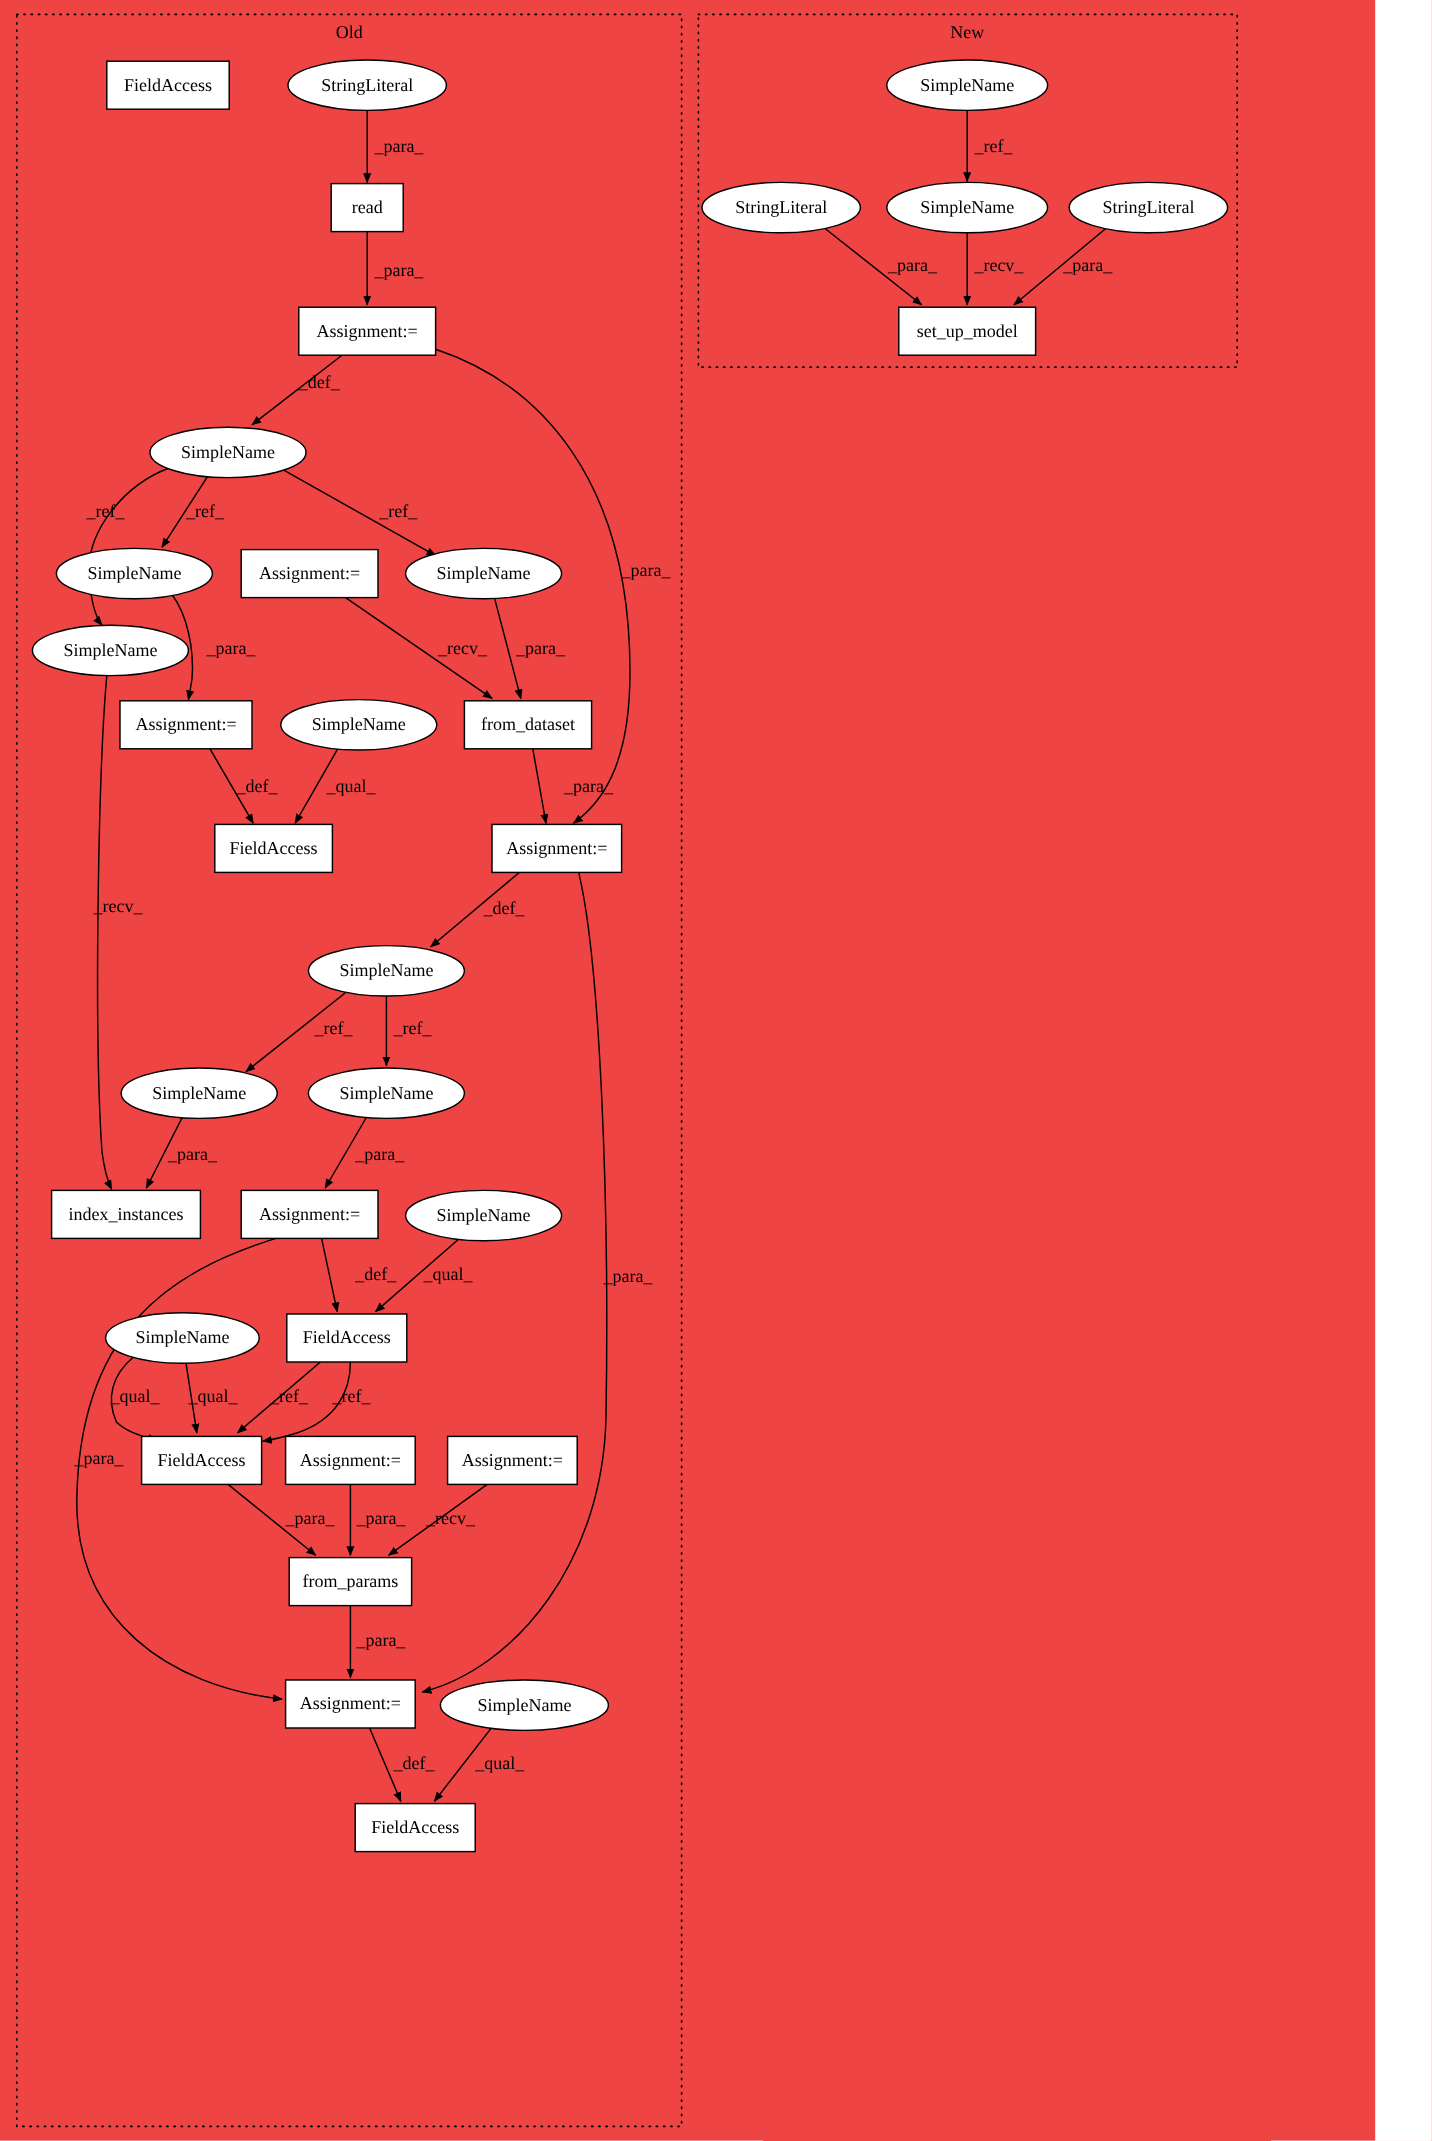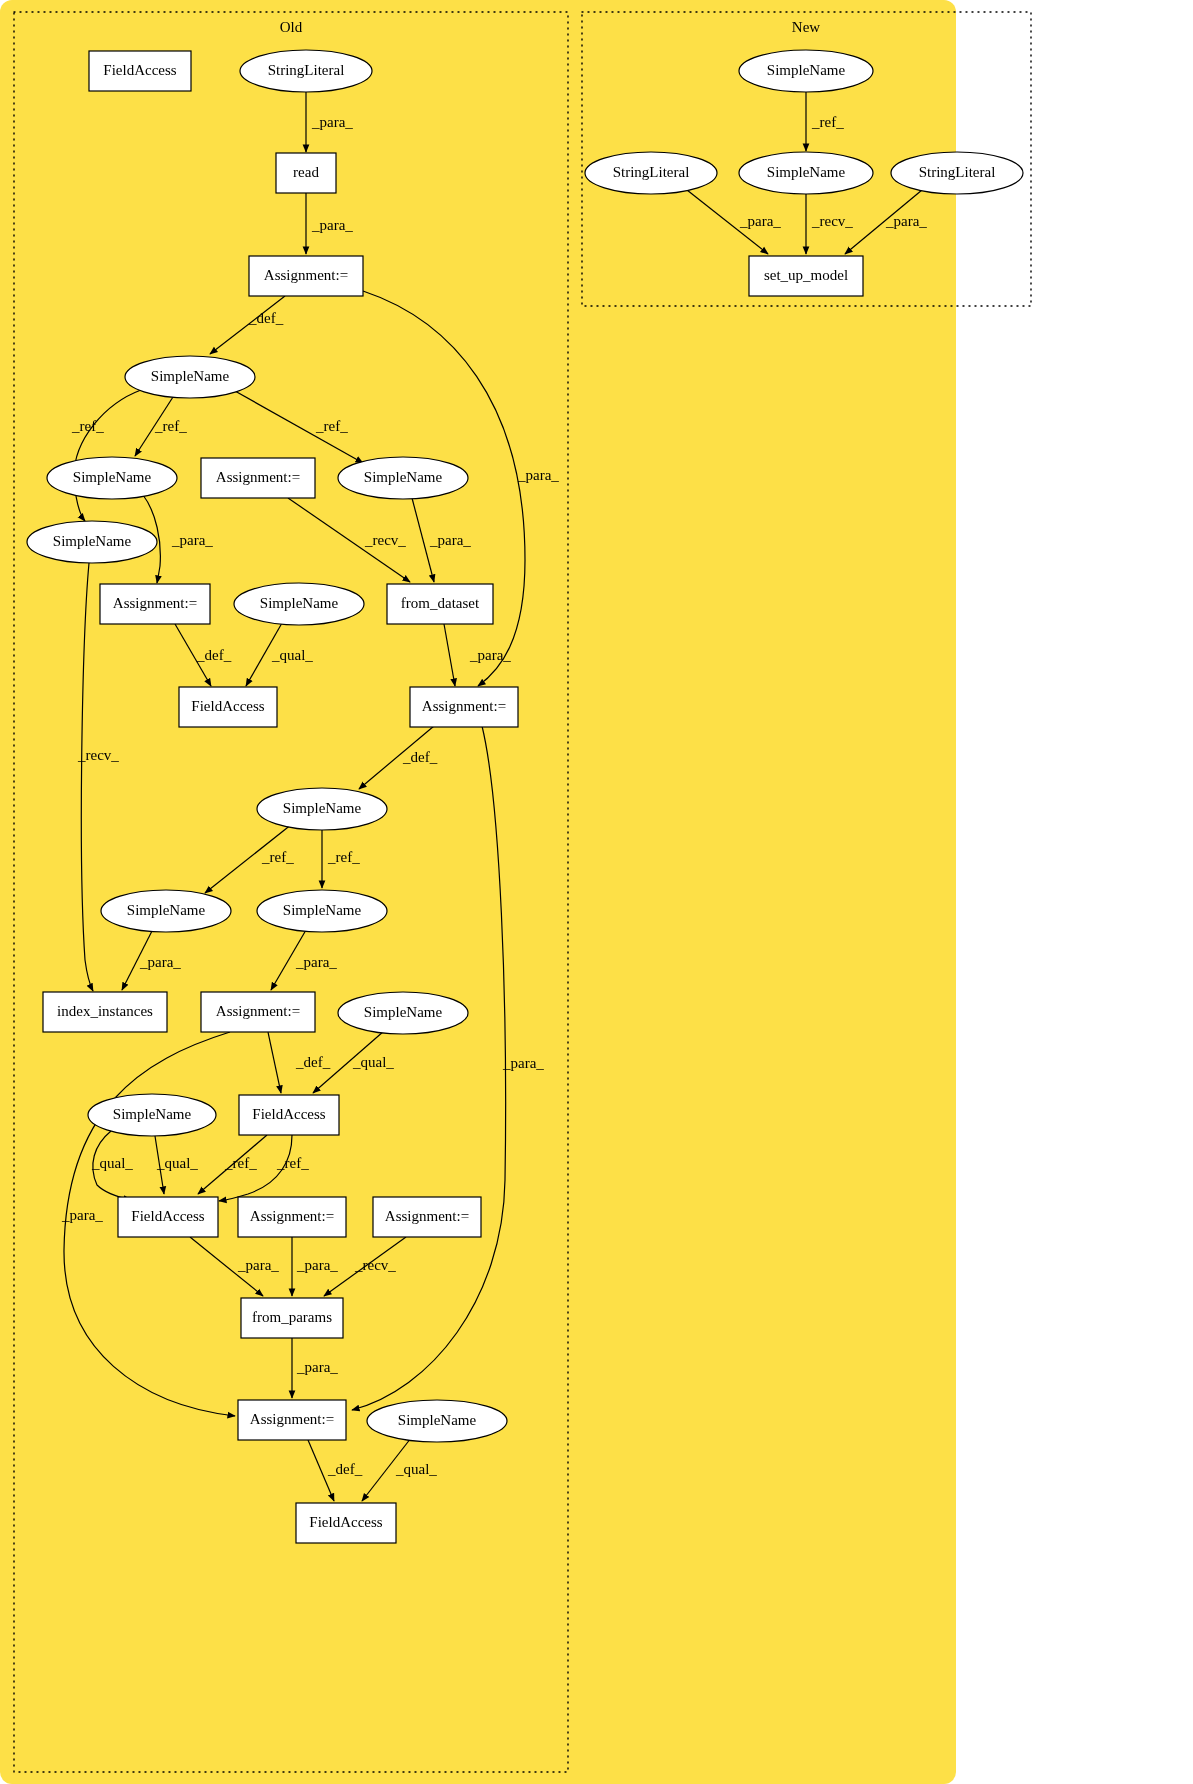--- a/index.html
+++ b/index.html
@@ -2,25 +2,24 @@
 <html><head>
 <meta charset="utf-8">
 <style>
   html, body {
     margin: 0;
     padding: 0;
     background: #ffffff;
   }
   #stage {
     position: relative;
-    width: 956px;
+    width: 1146px;
     height: 1784px;
-    background: #fde047;
+    background: #ef4444;
     font-family: "Liberation Serif", "DejaVu Serif", serif;
-    border-radius: 12px;
   }
   svg.graph {
     position: absolute;
     top: 0;
     left: 0;
     width: 1193px;
     height: 1784px;
     display: block;
   }
   .node-shape {

